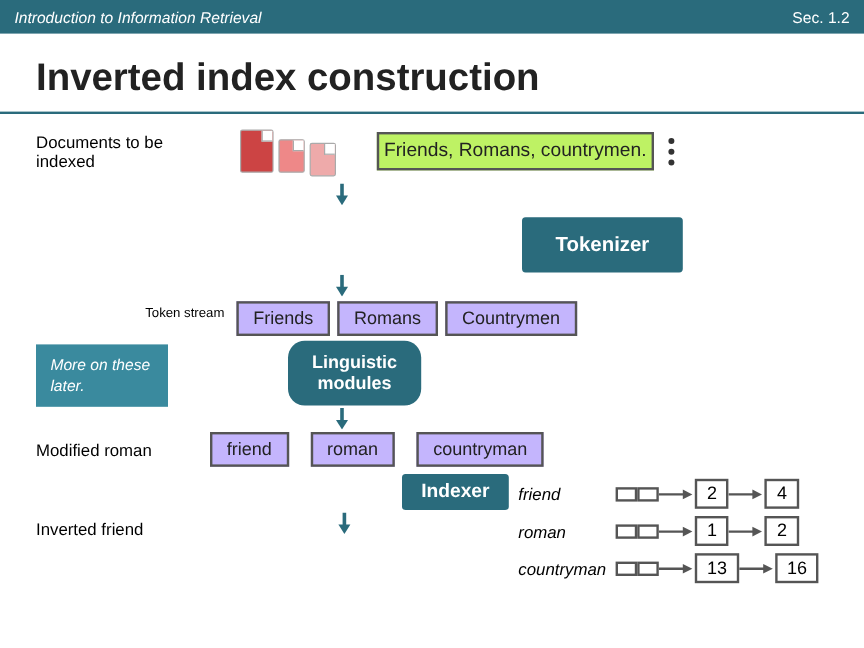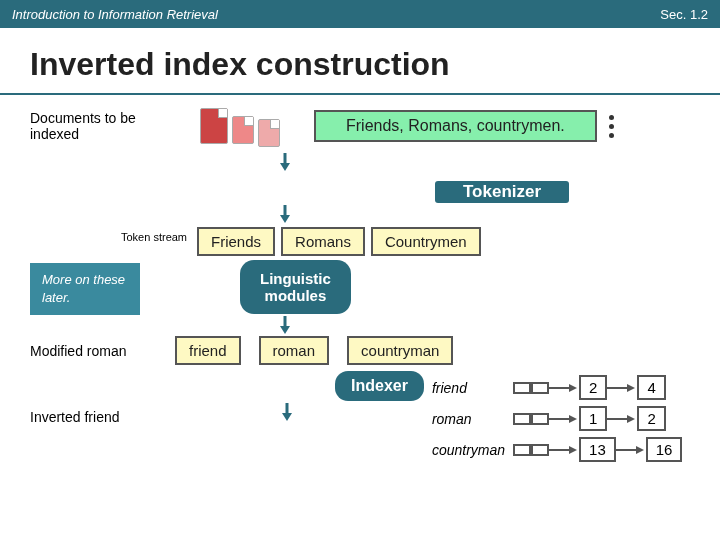--- a/index.html
+++ b/index.html
@@ -66,24 +66,24 @@
       border-bottom: 1.5px solid #aaa;
     }
     .doc-icon-small {
       width: 22px;
       height: 28px;
     }
 
     
     .text-box {
       border: 2px solid #555;
-      padding: 5px 30px;
+      padding: 5px 4px;
       font-size: 16px;
       color: #222;
-      background: #86efac;
+      background: #bef264;
       margin-left: 10px;
     }
 
     
     .dots {
       display: flex;
       flex-direction: column;
       align-items: center;
       margin-left: 10px;
     }
@@ -92,41 +92,41 @@
       height: 5px;
       background: #333;
       border-radius: 50%;
       margin: 2px;
     }
 
     
     .tokenizer-box {
       background: #2a6b7c;
       color: white;
-      padding: 1px 28px;
+      padding: 13px 28px;
       font-size: 17px;
       font-weight: bold;
       border-radius: 3px;
       display: inline-block;
       margin-left: 220px;
       margin-top: 8px;
     }
 
     
     .token-boxes {
       display: flex;
       gap: 6px;
       margin-left: 70px;
     }
     .token-box {
       border: 2px solid #555;
       padding: 4px 12px;
       font-size: 15px;
       color: #222;
-      background: #fef9c3;
+      background: #c4b5fd;
     }
 
     
     .more-box {
       background: #3a8a9e;
       color: white;
       font-size: 13px;
       font-style: italic;
       padding: 8px 12px;
       width: 110px;
@@ -147,21 +147,21 @@
       border-radius: 14px;
       display: inline-block;
       margin-left: 30px;
     }
     .indexer-box {
       background: #2a6b7c;
       color: white;
       padding: 6px 16px;
       font-size: 16px;
       font-weight: bold;
-      border-radius: 13px;
+      border-radius: 3px;
       margin-left: 185px;
       flex-shrink: 0;
     }
     .num-box {
       border: 2px solid #555;
       padding: 2px 8px;
       font-size: 15px;
       background: #fff;
     }
 

